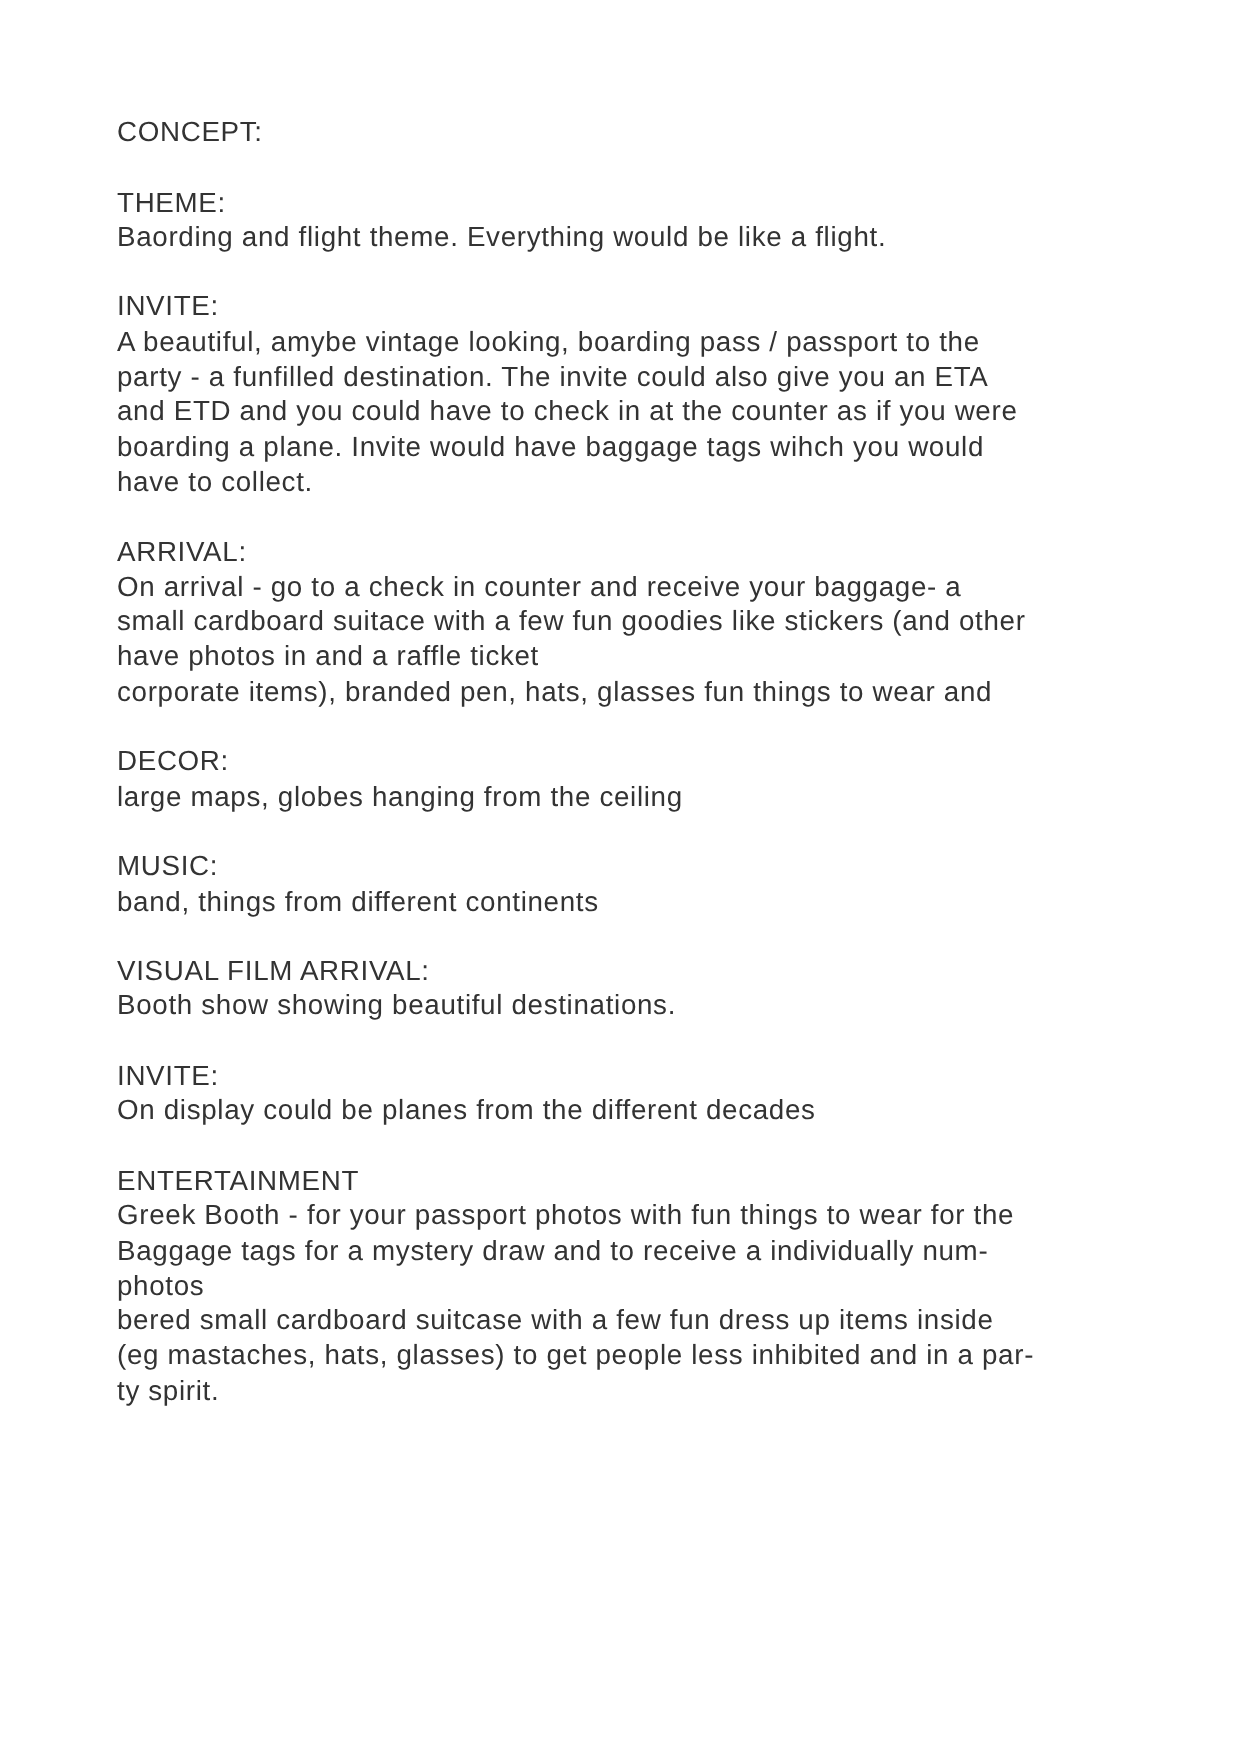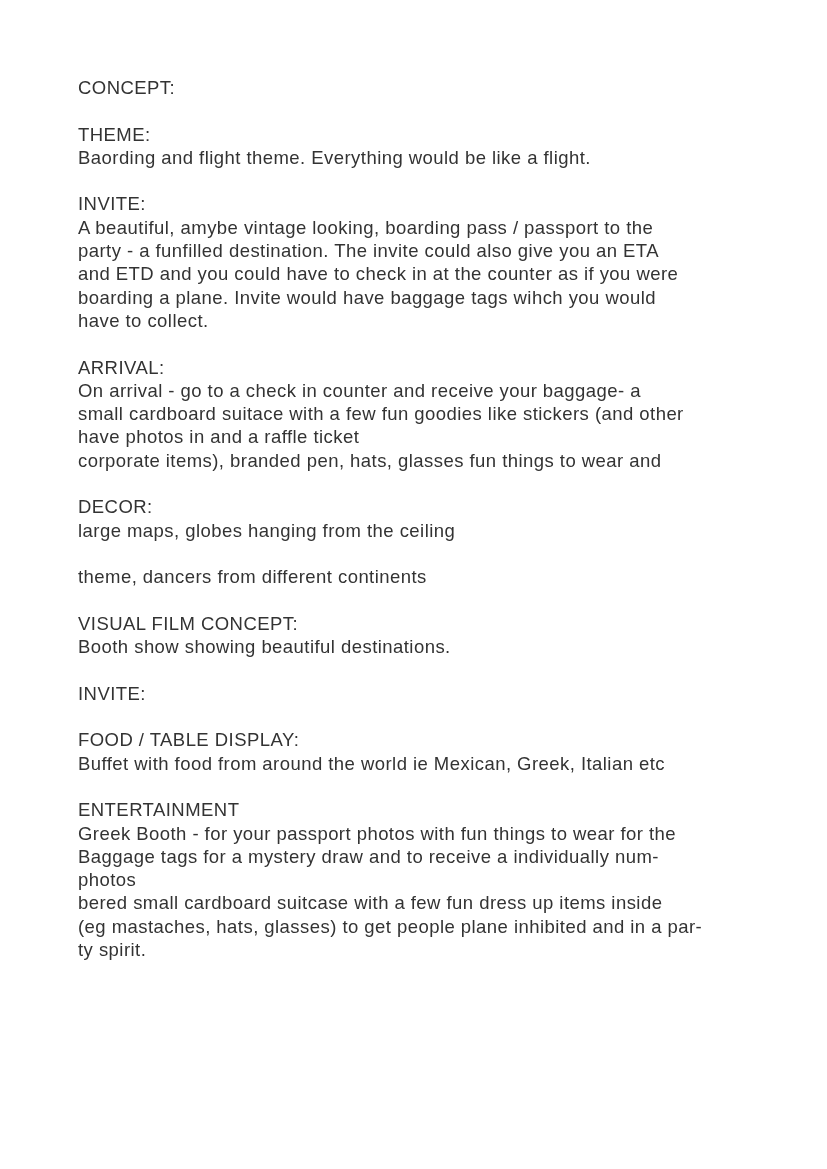--- a/index.html
+++ b/index.html
@@ -73,40 +73,38 @@
         <div class="section-line">have photos in and a raffle ticket</div>
         <div class="section-line">corporate items), branded pen, hats, glasses fun things to wear and</div>
       </div>
 
   <div class="section">
     <div class="section-heading">DECOR:</div>
   <div class="section-line">large maps, globes hanging from the ceiling</div>
       </div>
 
   <div class="section">
-  <div class="section-line">theme, dancers from different continents</div>
+    <div class="section-heading">MUSIC:</div>
+  <div class="section-line">band, things from different continents</div>
       </div>
 
   <div class="section">
-    <div class="section-heading">VISUAL FILM CONCEPT:</div>
+    <div class="section-heading">VISUAL FILM ARRIVAL:</div>
   <div class="section-line">Booth show showing beautiful destinations.</div>
       </div>
 
   <div class="section">
     <div class="section-heading">INVITE:</div>
+  <div class="section-line">On display could be planes from the different decades</div>
       </div>
 
-  <div class="section">
-    <div class="section-heading">FOOD / TABLE DISPLAY:</div>
-  <div class="section-line">Buffet with food from around the world ie Mexican, Greek, Italian etc</div>
-      </div>
 
   <div class="section">
     <div class="section-heading">ENTERTAINMENT</div>
   <div class="section-line">Greek Booth - for your passport photos with fun things to wear for the</div>
         <div class="section-line">Baggage tags for a mystery draw and to receive a individually num-</div>
         <div class="section-line">photos</div>
         <div class="section-line">bered small cardboard suitcase with a few fun dress up items inside</div>
-        <div class="section-line">(eg mastaches, hats, glasses) to get people plane inhibited and in a par-</div>
+        <div class="section-line">(eg mastaches, hats, glasses) to get people less inhibited and in a par-</div>
         <div class="section-line">ty spirit.</div>
       </div>
 </div>
 </div>
 
 </body></html>

